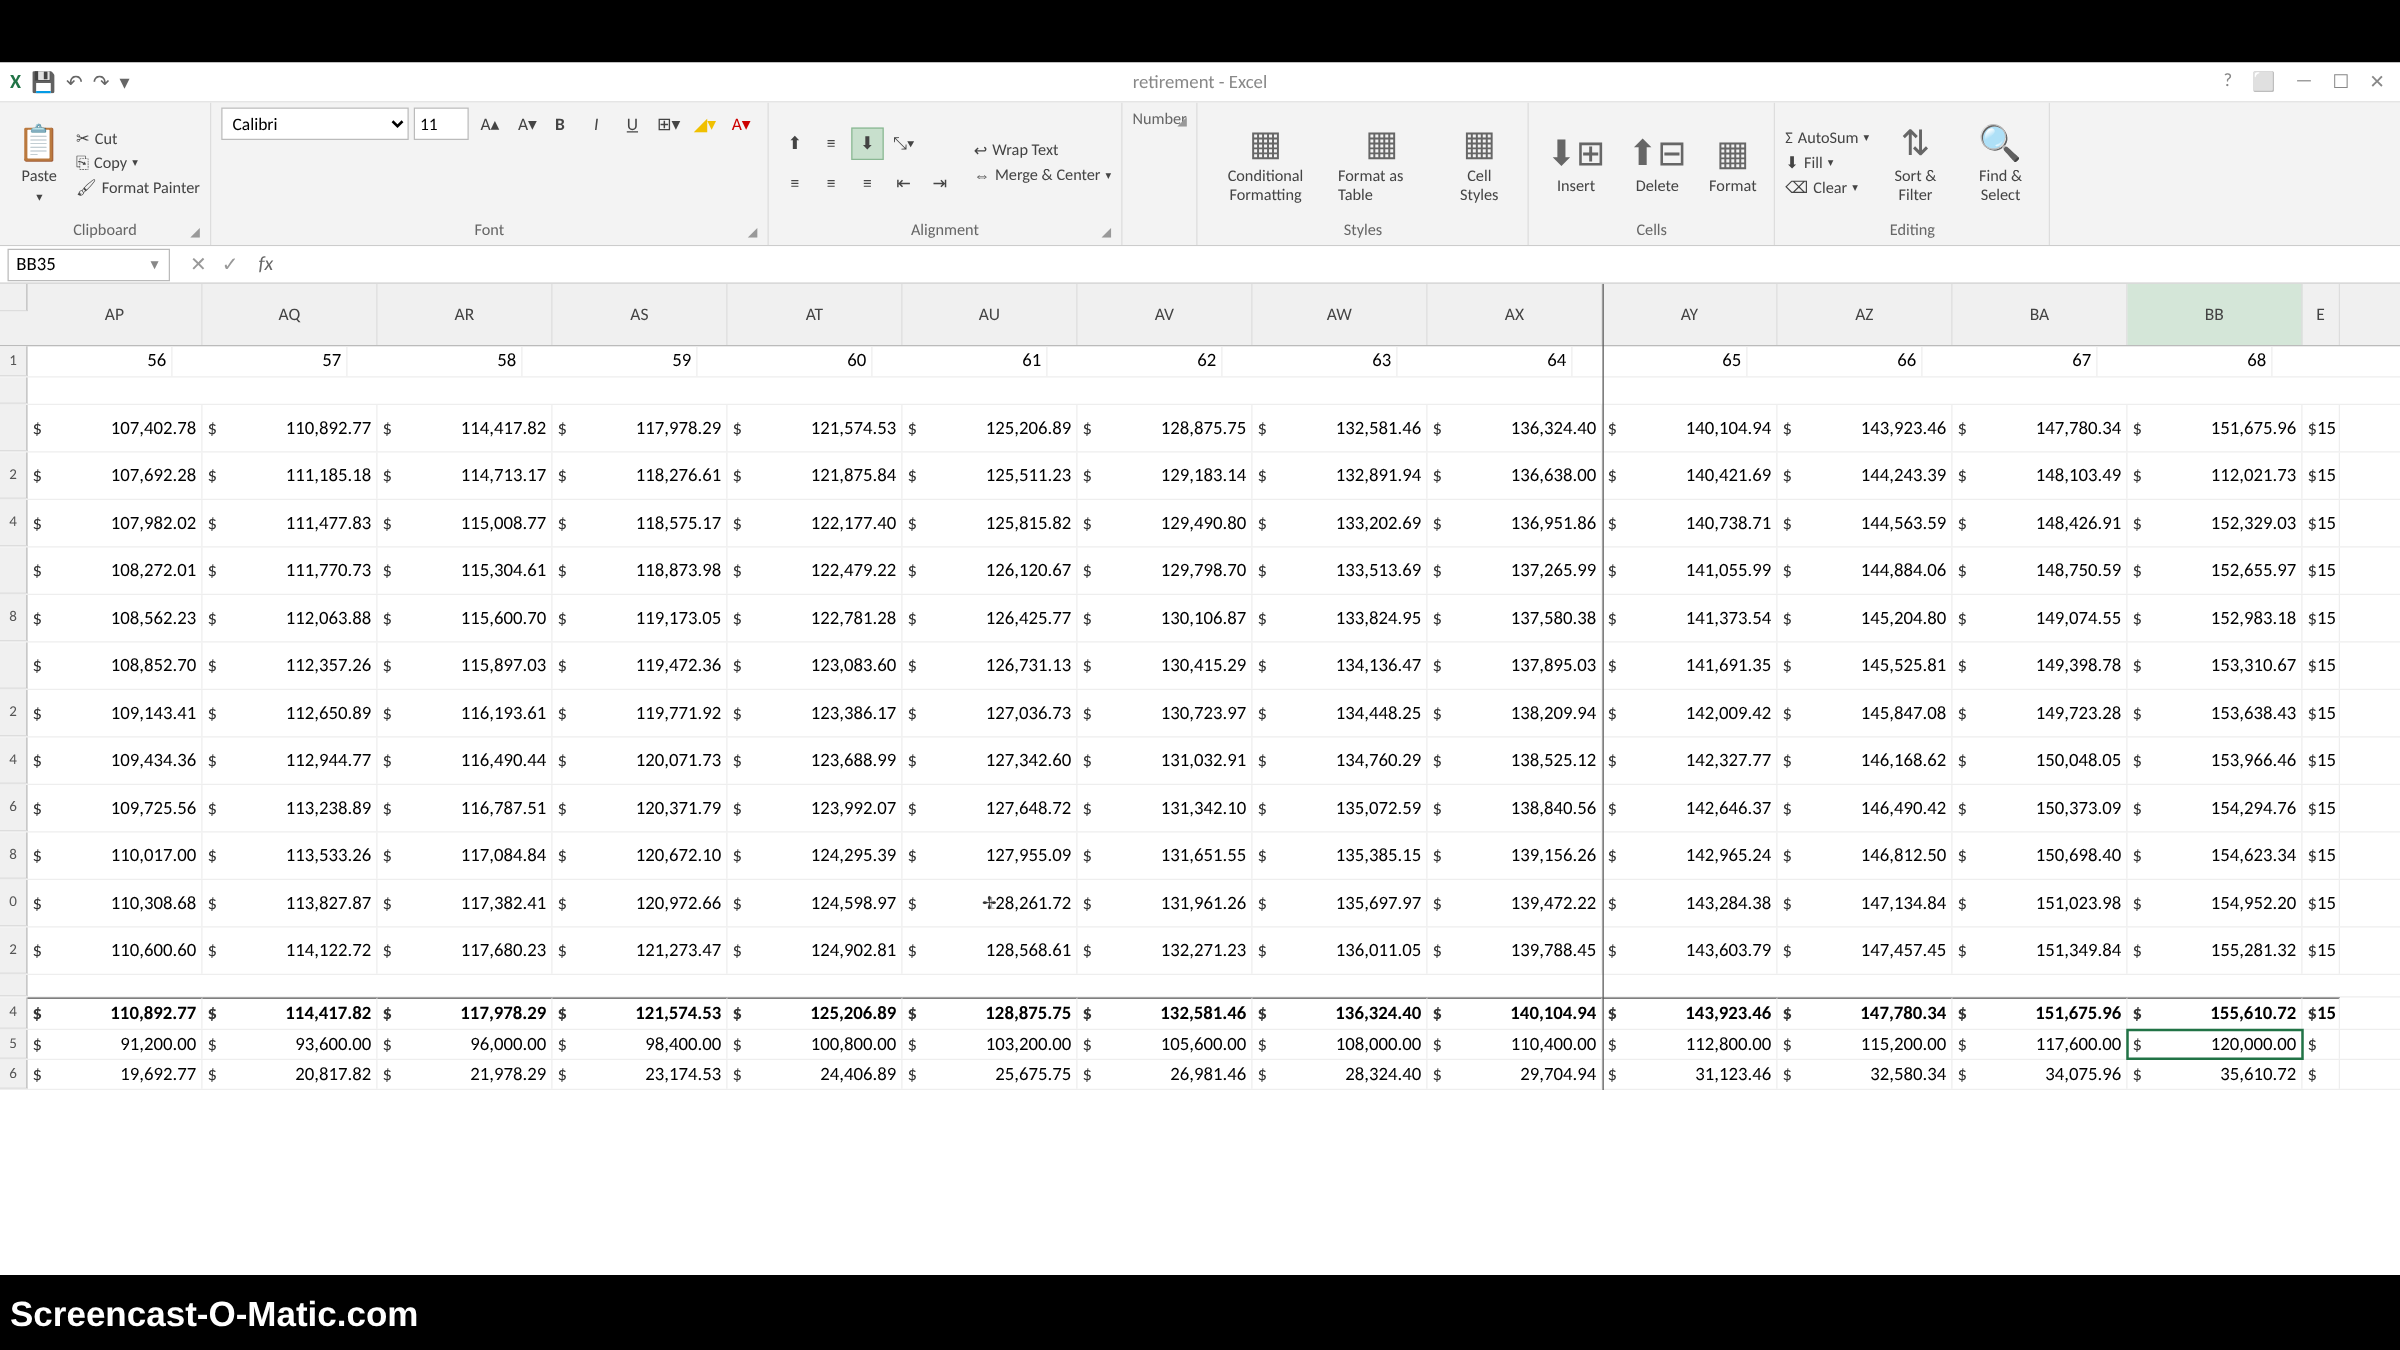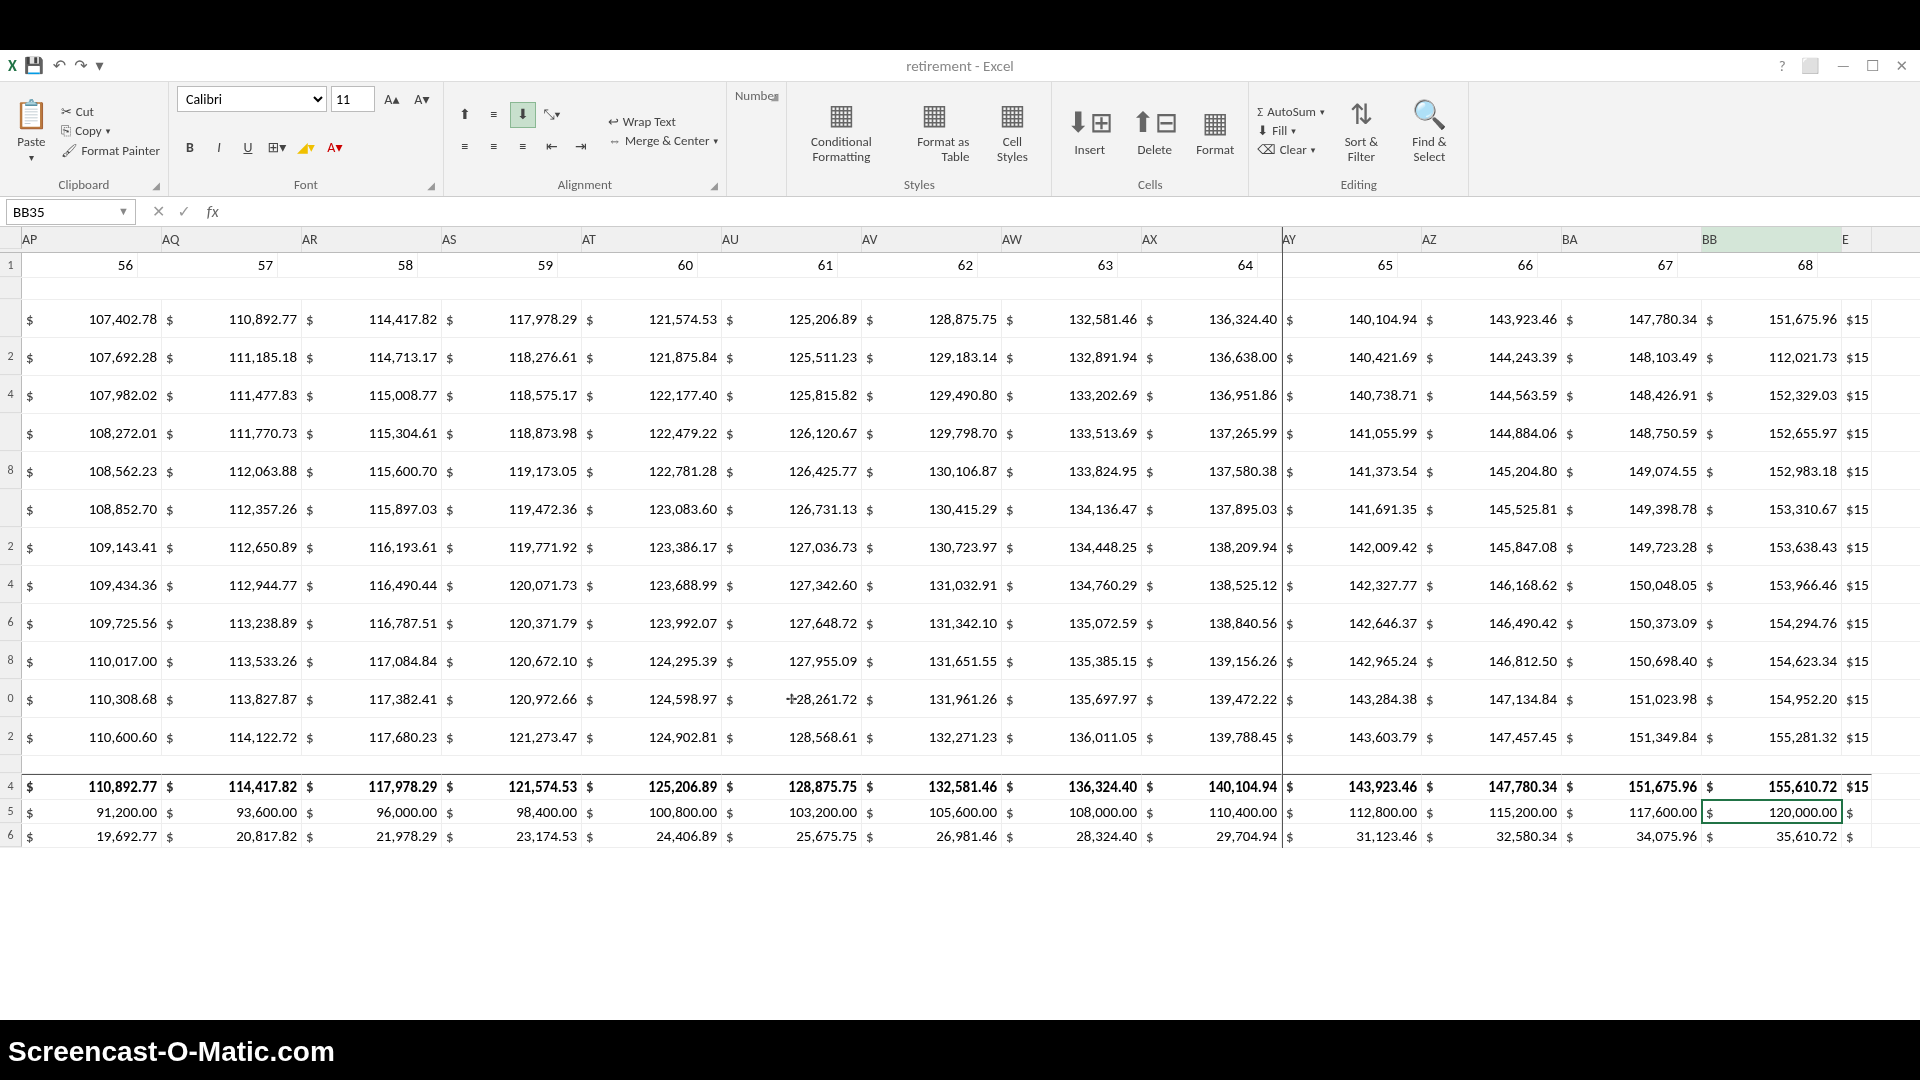--- a/index.html
+++ b/index.html
@@ -32,21 +32,21 @@
 .nfmt{width:170px;height:28px;border:1px solid #bbb;font-size:15px;padding:0 6px;background:#fff}
 .fbar{height:30px;display:flex;align-items:center;border-bottom:1px solid #ccc;background:#fff}
 .namebox{width:130px;height:26px;border:1px solid #bbb;margin-left:6px;padding:0 6px;font-size:15px;display:flex;align-items:center;justify-content:space-between}
 .namebox .dd{color:#888;font-size:11px}
 .fctrl{display:flex;gap:12px;padding:0 16px;color:#999;font-size:16px}
 .fx{font-style:italic;color:#666;padding-right:8px;font-size:16px}
 .finput{flex:1;font-size:15px;padding:0 6px}
 .grid{overflow:hidden;position:relative}
 .ghead{display:flex;background:#f0f0f0;border-bottom:1px solid #bbb}
 .rh{width:22px;background:#f0f0f0;border-right:1px solid #bbb;border-bottom:1px solid #ddd;font-size:12px;color:#555;text-align:center;display:flex;align-items:center;justify-content:center}
-.ch{border-right:1px solid #ddd;font-size:14px;color:#444;padding:4px 0;flex-shrink:0}
+.ch{border-right:1px solid #ddd;font-size:14px;color:#444;text-align:center;padding:16px 0;flex-shrink:0}
 .ch.sel{background:#d4e6d8}
 .row{display:flex;border-bottom:1px solid #eee}
 .row.bold .cell{font-weight:bold;border-top:1px solid #555}
 .cell{border-right:1px solid #eee;font-size:15px;padding:2px 4px;display:flex;align-items:center;flex-shrink:0;position:relative}
 .cell .cur{width:14px;text-align:left;color:#333}
 .cell .val{flex:1;text-align:right}
 .cell.selected{outline:2px solid #217346;outline-offset:-1px;background:#fff;z-index:5}
 .cell .cursor-glyph{position:absolute;left:50%;top:50%;transform:translate(-50%,-50%);font-size:14px;color:#333;z-index:3;background:rgba(255,255,255,.7)}
 .vline{position:absolute;top:0;bottom:0;width:1px;background:#555}
 .watermark{position:absolute;left:8px;bottom:12px;color:#fff;font-size:28px;font-weight:bold;font-family:Arial}
@@ -95,21 +95,21 @@
           <div>
               <span>🖌</span>
               <span>Format Painter</span>
             </div>
         </div>
       </div>
       <div class="glabel"><span>Clipboard</span><span class="dlg">◢</span></div>
     </div>
 
     <div class="group">
-      <div class="gbody" style="flex-direction:column;align-items:flex-start;gap:22px">
+      <div class="gbody" style="flex-direction:row;align-items:flex-start;gap:0">
         <div class="fontsel">
           <select style="width:150px"><option>Calibri</option></select>
           <input style="width: 44px;" value="11">
           <div class="sbtn">A▴</div>
           <div class="sbtn">A▾</div>
         </div>
         <div class="hrow">
           <div class="sbtn">
               <b>B</b>
             </div>
@@ -164,21 +164,21 @@
     </div>
 
     <div class="group">
       <div class="gbody">
         <div class="bigbtn">
             <span class="ic">▦</span>
             <span style="text-align:center;max-width:80px">Conditional Formatting</span>
           </div>
         <div class="bigbtn">
             <span class="ic">▦</span>
-            <span style="text-align:right;max-width:70px">Format as Table</span>
+            <span style="text-align:left;max-width:70px">Format as Table</span>
           </div>
         <div class="bigbtn">
             <span class="ic">▦</span>
             <span style="text-align:center;max-width:50px">Cell Styles</span>
           </div>
       </div>
       <div class="glabel">Styles</div>
     </div>
 
     <div class="group">

